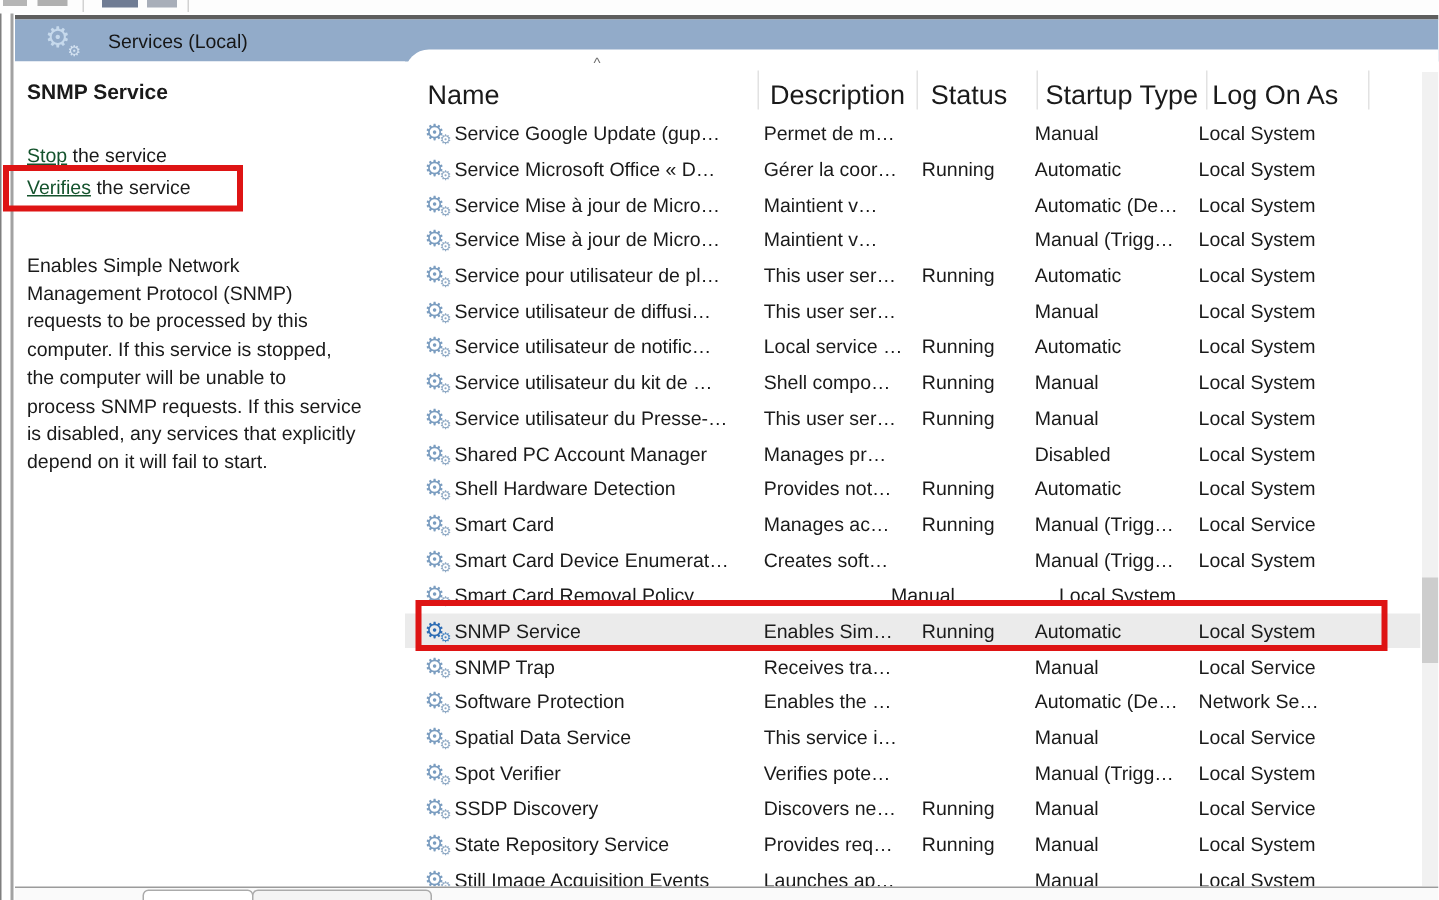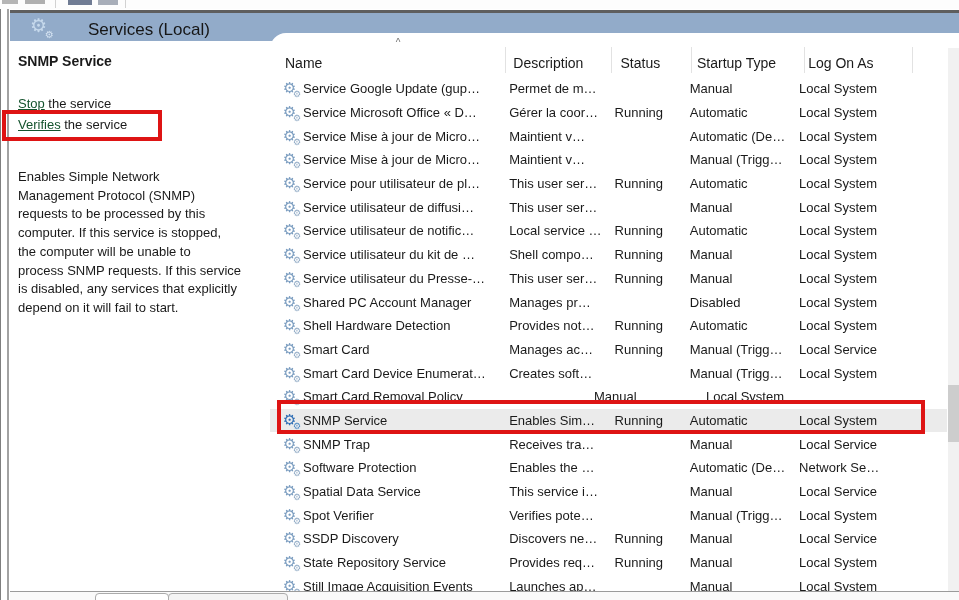--- a/index.html
+++ b/index.html
@@ -27,34 +27,34 @@
   .bottom-line{position:absolute;left:10px;top:591px;width:949px;height:1px;background:#9b9b9b;}
   .bottom-strip{position:absolute;left:10px;top:592px;width:949px;height:8px;background:#fafafa;}
   .bottom-tab{position:absolute;top:593px;height:12px;border:1px solid #ababab;border-radius:4px 4px 0 0;background:#f4f4f4;}
   .bottom-tab.t1{left:95px;width:72px;background:#ffffff;}
   .bottom-tab.t2{left:168px;width:118px;}
   
   .band{position:absolute;left:10px;top:13px;width:949px;height:28px;background:#92abc9;}
   .band-gear{position:relative;display:inline-block;width:22px;height:22px;margin:3px 0 0 20px;font-family:"DejaVu Sans",sans-serif;}
   .band-gear::before{content:"⚙";position:absolute;left:0;top:-2px;font-size:19px;line-height:22px;color:#c6d9ec;}
   .band-gear::after{content:"⚙";position:absolute;right:-2px;bottom:-2px;font-size:10px;line-height:10px;color:#d4e2f1;}
-  .band-title{position:absolute;left:78px;top:7px;font-size:17px;color:#161616;}
+  .band-title{position:absolute;left:62px;top:7px;font-size:13px;color:#161616;}
   
   .left-pane{position:absolute;left:10px;top:41px;width:260px;height:550px;background:#ffffff;}
   .lp-title{position:absolute;left:8px;top:12px;font-size:14px;font-weight:bold;}
   .lp-line{position:absolute;left:8px;font-size:13px;white-space:nowrap;}
   .lp-line.stop{top:55px;}
   .lp-line.restart{top:76px;}
   .lp-link{color:#14532d;text-decoration:underline;cursor:pointer;}
   .desc-block{position:absolute;left:8px;top:127px;width:252px;font-size:13px;line-height:18.7px;}
   .desc-lines{white-space:pre;overflow:hidden;}
   
   .list-panel{position:absolute;left:270px;top:33px;width:689px;height:558px;background:#ffffff;border-top-left-radius:16px;overflow:hidden;}
   .sort-caret{position:absolute;left:120px;top:4px;width:16px;text-align:center;font-size:10px;color:#6f6f6f;}
-  .hdr-row{position:absolute;left:0;top:16px;height:28px;width:100%;display:flex;align-items:center;font-size:14px;justify-content:flex-end;}
+  .hdr-row{position:absolute;left:0;top:16px;height:28px;width:100%;display:flex;align-items:center;font-size:18px;justify-content:flex-end;}
   .hdr-cell{height:100%;display:flex;align-items:center;box-sizing:border-box;white-space:nowrap;overflow:hidden;}
   .hdr-sep{position:absolute;top:14px;height:26px;width:1px;background:#e2e2e2;}
   .w-name{width:235px;padding-left:15px;}
   .w-desc{width:106px;padding-left:10px;}
   .w-status{width:80px;padding-left:12px;}
   .w-startup{width:113px;padding-left:9px;}
   .w-logon{width:160px;padding-left:8px;}
   .rows{position:absolute;left:0;top:44px;right:12px;bottom:0;overflow:hidden;}
   .row{height:23.7px;display:flex;align-items:center;font-size:13px;}
   .row.selected{background:#ebebeb;}

